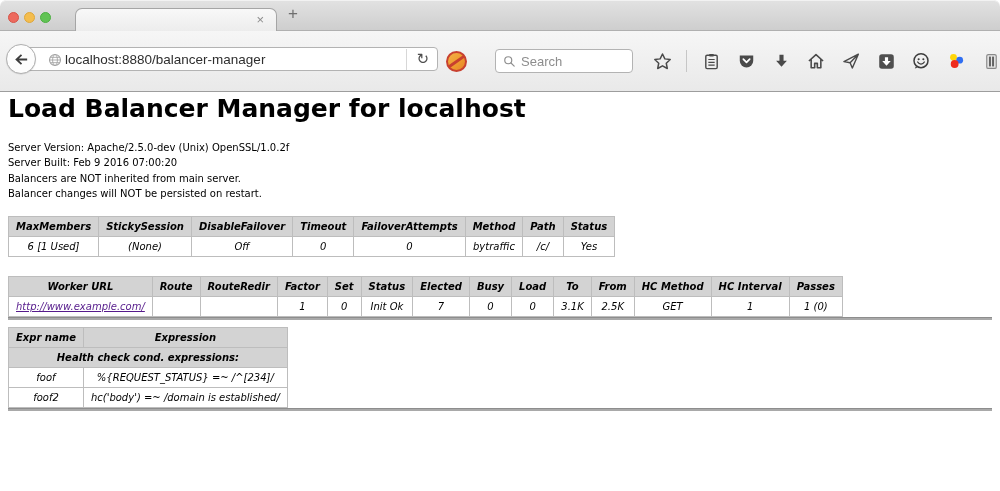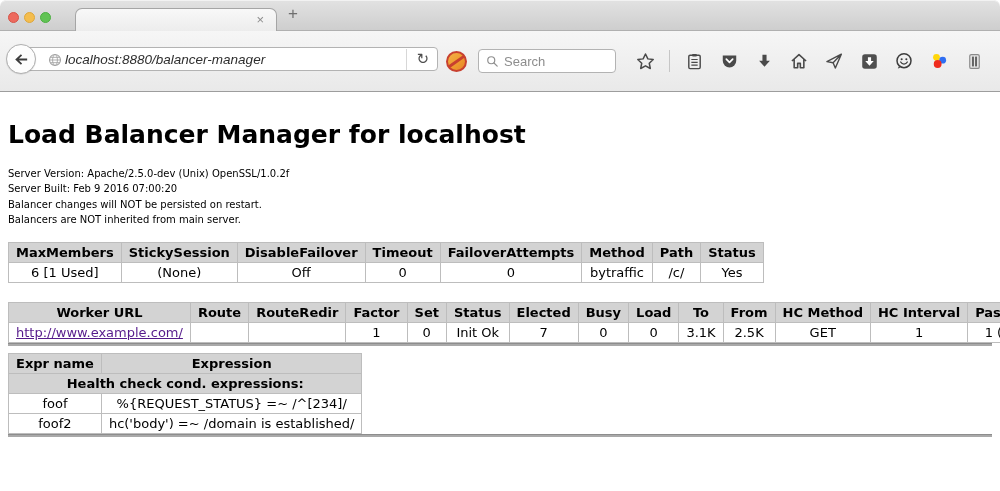--- a/index.html
+++ b/index.html
@@ -14,42 +14,42 @@
   .light.red { background: #ed6a5e; border: 1px solid #d65549; }
   .light.yellow { background: #f4bd4e; border: 1px solid #dda73c; }
   .light.green { background: #61c354; border: 1px solid #4caf41; }
   .tab { position: absolute; left: 75px; top: 8px; width: 202px; height: 24px; background: linear-gradient(#f8f8f8, #ececec); border: 1px solid #a5a5a5; border-bottom: none; border-radius: 7px 7px 0 0; display: flex; align-items: center; justify-content: center; font-family: "Liberation Sans", sans-serif; }
   .tab-title { font-size: 15px; color: #3c3c3c; margin-top: 32px; }
   .tab-close { position: absolute; right: 12px; top: 3px; font-size: 13px; color: #8c8c8c; cursor: default; }
   .newtab { position: absolute; left: 288px; top: 4px; font-size: 17px; color: #6f6f6f; font-family: "Liberation Sans", sans-serif; }
 
   
   .navbar { height: 61px; background: linear-gradient(#f6f6f6, #e9e9e9); border-bottom: 1px solid #9d9d9d; display: flex; align-items: center; padding: 0 10px; position: relative; }
-  .url-group { position: relative; width: 428px; height: 28px; flex: none; font-style: italic; }
+  .url-group { position: relative; width: 428px; height: 28px; flex: none; }
   .urlbar { position: absolute; left: 14px; top: 0; width: 414px; height: 24px; background: #fff; border: 1px solid #b3b3b3; border-radius: 4px; display: flex; align-items: center; padding-left: 26px; }
   .back-btn { position: absolute; left: -4px; top: -3px; width: 30px; height: 30px; background: #fdfdfd; border: 1px solid #b0b0b0; border-radius: 50%; display: flex; align-items: center; justify-content: center; z-index: 2; box-shadow: 0 0.5px 1px rgba(0,0,0,.15); }
   .globe { position: absolute; left: 22px; top: 4px; }
   .url-text { font-size: 13.5px; color: #2e2e2e; font-family: "Liberation Sans", sans-serif; padding-left: 14px; white-space: nowrap; }
   .reload { position: absolute; right: 8px; top: 1px; font-size: 15px; color: #4f4f4f; border-left: 1px solid #d7d7d7; padding-left: 9px; line-height: 21px; }
   .blocked { width: 21px; height: 21px; border-radius: 50%; border: 2px solid #c8402f; background: linear-gradient(135deg, #f3b14a 0%, #ef9c2e 55%, #e5832a 100%); position: relative; margin-left: 8px; flex: none; }
   .blocked::after { content: ""; position: absolute; left: -1px; top: 7.5px; width: 19px; height: 2.5px; background: #c8402f; transform: rotate(-35deg); border-radius: 2px; }
-  .searchbar { width: 138px; height: 24px; background: #fff; border: 1px solid #b3b3b3; border-radius: 4px; display: flex; align-items: center; padding: 0 6px; margin-left: 11px; flex: none; }
+  .searchbar { width: 138px; height: 24px; background: #fff; border: 1px solid #b3b3b3; border-radius: 4px; display: flex; align-items: center; padding: 0 6px; margin-left: 28px; flex: none; }
   .searchbar input { border: none; outline: none; width: 100px; font-size: 13px; font-family: "Liberation Sans", sans-serif; color: #333; background: transparent; margin-left: 4px; }
   .searchbar input::placeholder { color: #8d8d8d; }
   .iconrow { display: flex; align-items: center; margin-left: 18px; gap: 13px; }
   .icon-btn { display: flex; align-items: center; justify-content: center; width: 22px; height: 22px; }
   .vsep { width: 1px; height: 22px; background: #c6c6c6; }
 
   
   .page { background: #fff; height: 398px; padding: 0 8px; overflow: hidden; }
-  h1.page-title { font-size: 25px; font-weight: bold; color: #000; padding-top: 28px; letter-spacing: 0; }
+  h1.page-title { font-size: 25px; font-weight: bold; color: #000; padding-top: 2px; letter-spacing: 0; }
   .info { margin-top: 17px; font-size: 10px; line-height: 15.4px; color: #000; }
   h3.status-heading { margin-top: 26px; font-size: 15.5px; font-weight: bold; color: #000; }
   h3.status-heading a { color: #551a8b; text-decoration: underline; }
-  table { border-collapse: collapse; font-size: 13px; color: #000; white-space: nowrap; }
+  table { border-collapse: collapse; font-size: 10px; color: #000; white-space: nowrap; font-style: italic; }
   table.data { border: 1px solid #8f8f8f; }
   th, td { border: 1px solid #bdbdbd; padding: 1px 7px; height: 20px; text-align: center; }
   th { background: #d3d3d3; font-weight: bold; }
   td.left { text-align: left; }
   a.worker-link { color: #551a8b; text-decoration: underline; }
   .t1 { margin-top: 14px; }
   .t2 { margin-top: 19px; }
   .t3 { margin-top: 7px; }
   hr.rule { border: none; height: 3px; background: #a9a9a9; border-top: 1px solid #8d8d8d; margin: 0; }
   .hr1 { margin-top: 6px; }
@@ -173,22 +173,22 @@
 
     </div>
   </div>
 
   <div class="page">
     <h1 class="page-title">Load Balancer Manager for localhost</h1>
 
     <div class="info">
       <div>Server Version: Apache/2.5.0-dev (Unix) OpenSSL/1.0.2f</div>
       <div>Server Built: Feb 9 2016 07:00:20</div>
+      <div>Balancers are NOT inherited from main server.</div>
       <div>Balancer changes will NOT be persisted on restart.</div>
-      <div>Balancers are NOT inherited from main server.</div>
     </div>
 
 
     <table class="data t1">
       <tbody>
           <tr>
         <th>MaxMembers</th>
         <th>StickySession</th>
         <th>DisableFailover</th>
         <th>Timeout</th>

